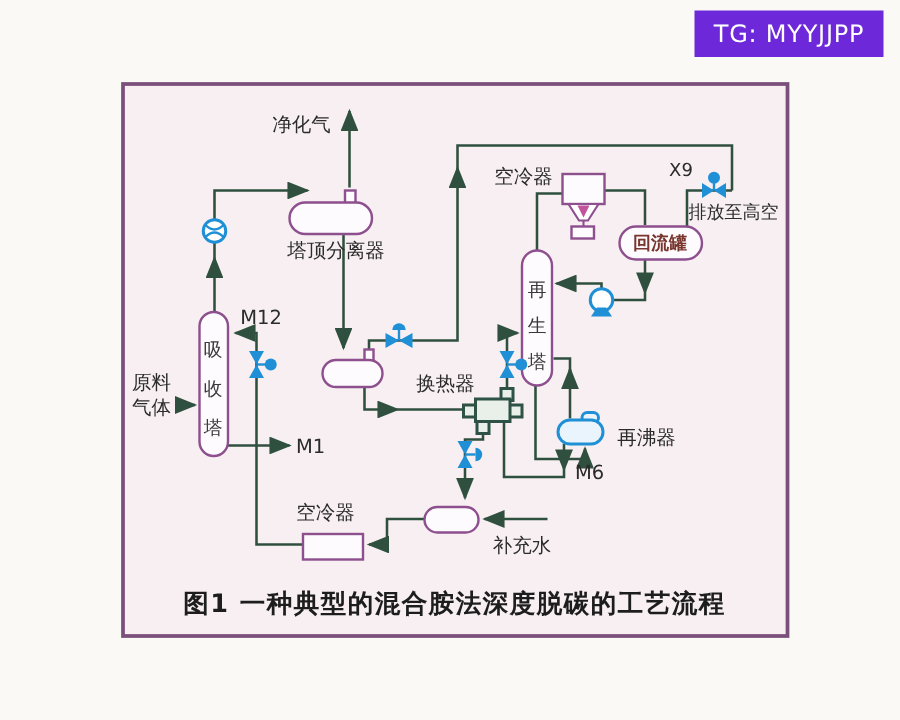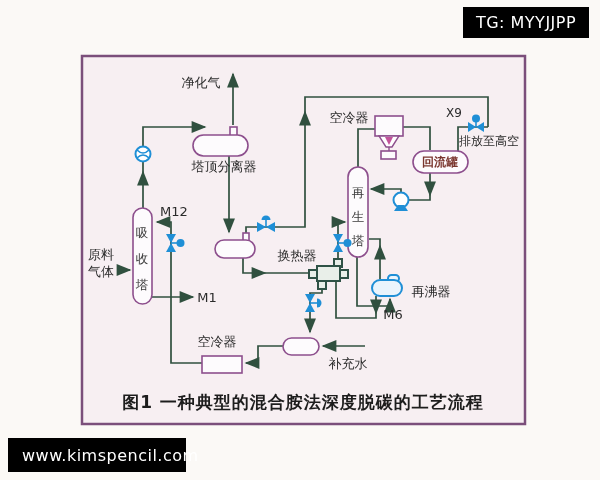--- a/index.html
+++ b/index.html
@@ -1,21 +1,21 @@
 <!DOCTYPE html>
 <html><head>
 <meta charset="utf-8">
 <style>
   html,body{margin:0;padding:0;background:#ffffff;}
   #stage{
     position:relative;width:600px;height:480px;background:#fbf9f6;
     font-family:"DejaVu Sans","Liberation Sans",sans-serif;overflow:hidden;
   }
   .badge{
-    position:absolute;background:#000000;color:#ffffff;
+    position:absolute;background:#6d28d9;color:#ffffff;
     display:flex;align-items:center;justify-content:center;
     font-size:16px;letter-spacing:0.5px;
   }
   #tg-badge{left:463px;top:7px;width:126px;height:31px;}
   #watermark{left:8px;top:438px;width:178px;height:34px;justify-content:flex-start;padding-left:14px;box-sizing:border-box;}
   svg text{font-family:"DejaVu Sans","Liberation Sans",sans-serif;fill:#2b2b2b;}
   .lbl{font-size:13px;}
   .lbl-sm{font-size:12px;}
   .lbl-tag{font-size:13px;}
   .vessel-ch{font-size:12.5px;fill:#3a3a3a;}
@@ -186,14 +186,13 @@
     <text class="lbl-sm" x="489" y="145" text-anchor="middle">排放至高空</text>
     <text class="lbl" x="431" y="296" text-anchor="middle">再沸器</text>
     <text class="lbl-tag" x="393" y="319" text-anchor="middle">M6</text>
     <text class="lbl" x="217" y="346" text-anchor="middle">空冷器</text>
     <text class="lbl" x="348" y="368" text-anchor="middle">补充水</text>
 
     <text class="caption" x="303" y="408" text-anchor="middle">图1  一种典型的混合胺法深度脱碳的工艺流程</text>
   </svg>
 
   <div class="badge" id="tg-badge">TG: MYYJJPP</div>
-  <div class="badge" id="watermark">www.kimspencil.com</div>
 </div>
 
 </body></html>

